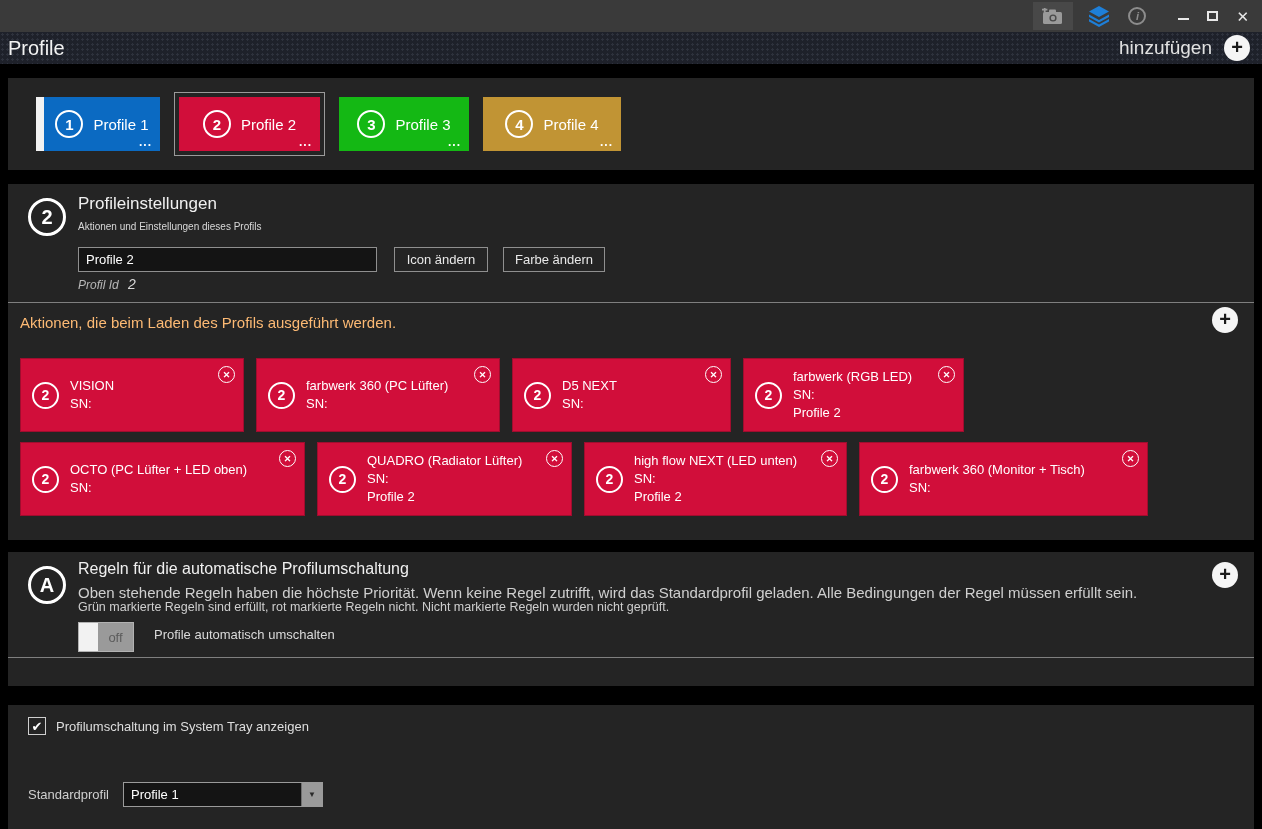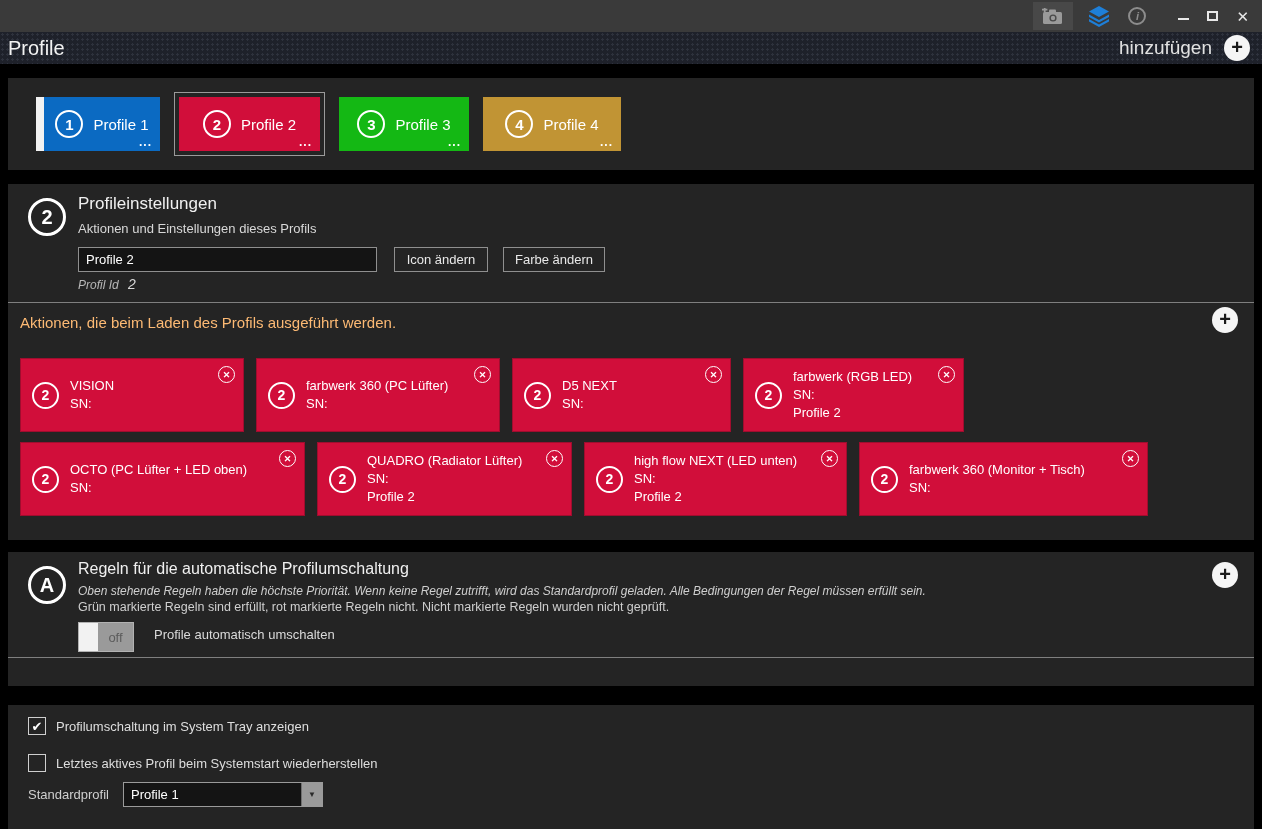--- a/index.html
+++ b/index.html
@@ -47,21 +47,21 @@
     display:flex; align-items:center; justify-content:center; font-size:15px; font-weight:bold; }
   .tab-active-strip { width:8px; height:54px; background:#f2f2f2; flex:0 0 auto; }
   .tab-wrap-active { display:flex; }
   .tab-wrap-selected { border:1px solid #9a9a9a; padding:4px; background:#242424; }
 
   
   .big-num { position:absolute; left:20px; top:14px; width:38px; height:38px;
     border:3px solid #fff; border-radius:50%; color:#fff; display:flex; align-items:center;
     justify-content:center; font-size:20px; font-weight:bold; }
   .sec-title { position:absolute; left:70px; top:10px; font-size:17px; font-weight:300; color:#f0f0f0; }
-  .sec-sub   { position:absolute; left:70px; top:37px; font-size:13px; color:#d8d8d8; }
+  .sec-sub   { position:absolute; left:70px; top:37px; font-size:10px; color:#d8d8d8; }
   .name-input { position:absolute; left:70px; top:63px; width:299px; height:25px;
     background:#141414; border:1px solid #8f8f8f; color:#fff; font-size:13px;
     padding:0 7px; font-family:"Liberation Sans", sans-serif; }
   .btn { position:absolute; top:63px; height:25px; background:#242424; border:1px solid #8f8f8f;
     color:#e8e8e8; font-size:13px; display:flex; align-items:center; justify-content:center; }
   .btn-icon  { left:386px; width:94px; }
   .btn-color { left:495px; width:102px; }
   .pid-label { position:absolute; left:70px; top:94px; font-size:12px; font-style:italic; color:#b8b8b8; }
   .pid-value { position:absolute; left:120px; top:92px; font-size:14px; font-style:italic; color:#d8d8d8; }
 
@@ -79,21 +79,21 @@
     display:flex; align-items:center; gap:11px; padding:8px 28px 8px 11px; color:#fff; }
   .card-num { width:27px; height:27px; border:2.5px solid #fff; border-radius:50%; flex:0 0 auto;
     display:flex; align-items:center; justify-content:center; font-size:14px; font-weight:bold; }
   .card-text { font-size:13px; line-height:18px; }
   .card-close { position:absolute; top:7px; right:8px; width:17px; height:17px;
     border:1.5px solid #fff; border-radius:50%; color:#fff; font-size:9px; font-weight:bold;
     display:flex; align-items:center; justify-content:center; }
 
   
   .rules-title { position:absolute; left:70px; top:8px; font-size:16px; font-weight:300; color:#f0f0f0; }
-  .rules-desc1 { position:absolute; left:70px; top:32px; font-size:12px; color:#cfcfcf;font-style:italic; }
+  .rules-desc1 { position:absolute; left:70px; top:32px; font-size:15px; color:#cfcfcf; }
   .rules-desc2 { position:absolute; left:70px; top:48px; font-size:12.5px; color:#cfcfcf; }
   .toggle { position:absolute; left:70px; top:70px; width:56px; height:30px;
     border:1px solid #b2b2b2; background:#9a9a9a; display:flex; }
   .toggle-handle { width:19px; height:100%; background:#f2f2f2; }
   .toggle-text { flex:1; display:flex; align-items:center; justify-content:center;
     font-size:13px; color:#5c5c5c; }
   .toggle-label { position:absolute; left:146px; top:75px; font-size:13px; color:#dadada; }
 
   
   .chk-row { position:absolute; left:20px; display:flex; align-items:center; gap:10px; }
@@ -299,26 +299,20 @@
   <div class="divider div-rules"></div>
 </div>
 
 <div class="panel panel-footer">
   <div class="chk-row chk1">
     <div class="checkbox checked">
       <span class="mark">✔</span>
     </div>
     <span class="chk-label">Profilumschaltung im System Tray anzeigen</span>
   </div>
-  <div class="chk-row chk2">
-    <div class="checkbox">
-      <span class="mark">✔</span>
-    </div>
-    <span class="chk-label">Letztes aktives Profil beim Systemstart wiederherstellen</span>
-  </div>
   <div class="std-row">
     <span class="std-label">Standardprofil</span>
     <div class="dropdown">
       <span class="value">Profile 1</span>
       <span class="arrow-btn">▼</span>
     </div>
   </div>
 </div>
 
 </body></html>

